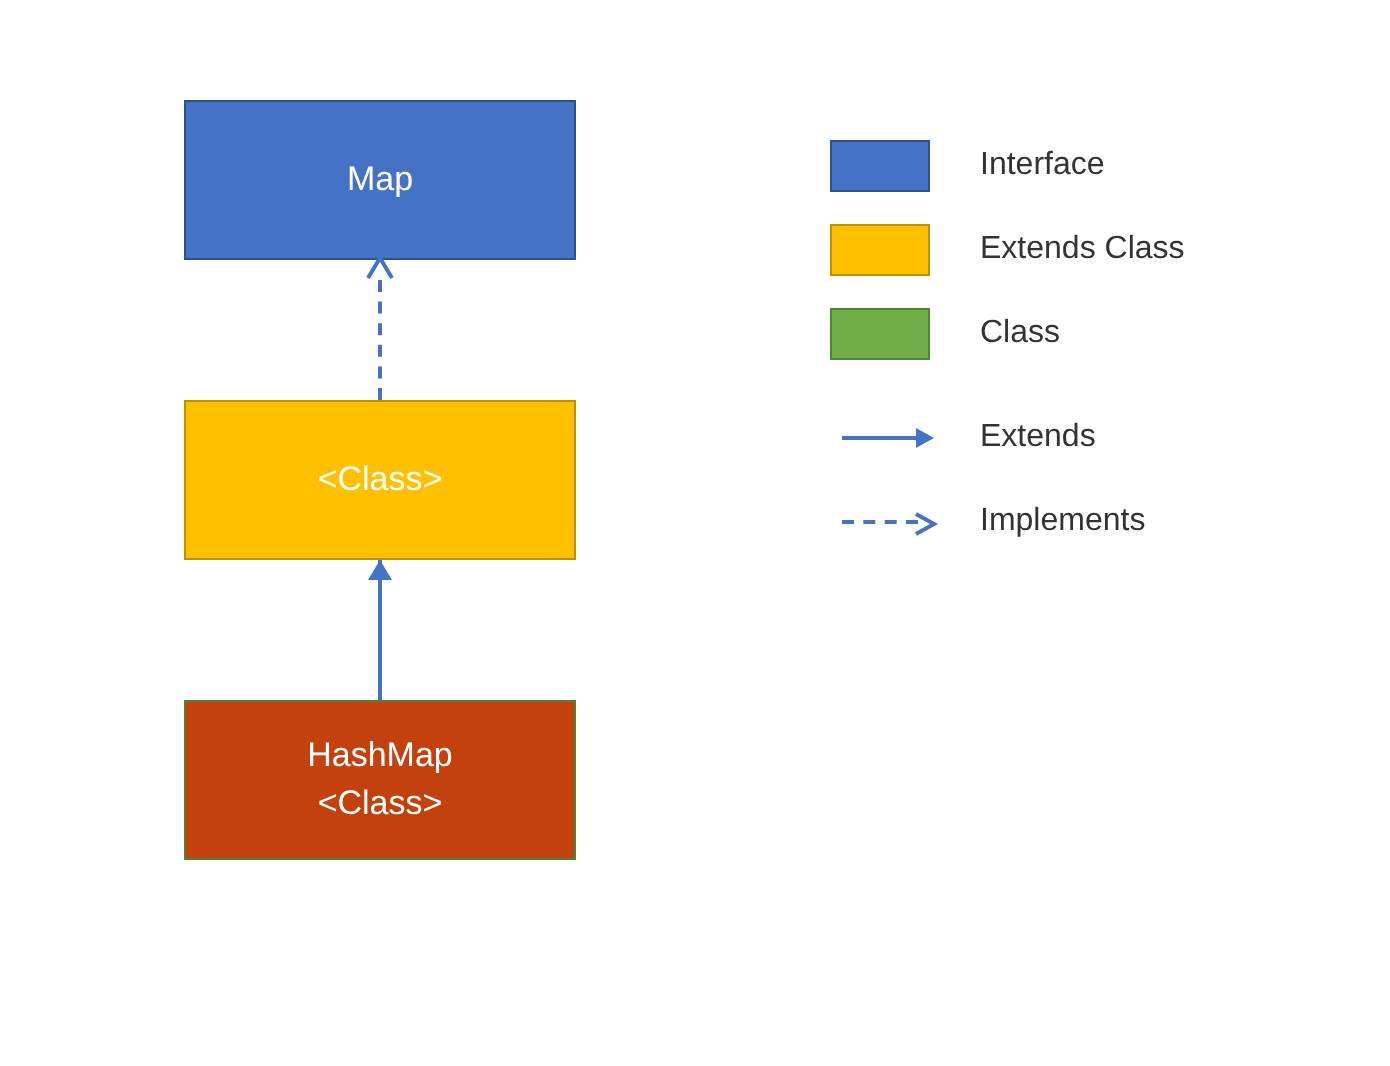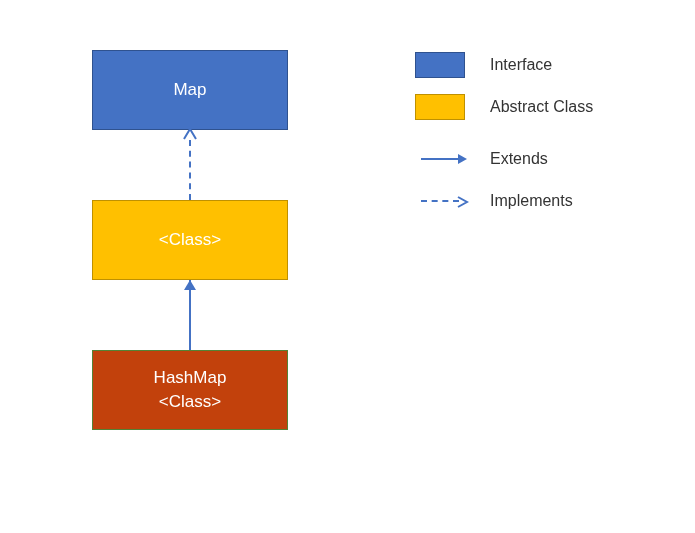--- a/index.html
+++ b/index.html
@@ -60,21 +60,21 @@
     }
     .arrowhead-open-svg {
       position: absolute;
       top: -2px;
       left: 50%;
       transform: translateX(-50%);
     }
     .legend {
       position: absolute;
       right: 60px;
-      top: 50px;
+      top: 68px;
       width: 220px;
     }
     .legend-row {
       display: flex;
       align-items: center;
       margin-bottom: 12px;
       height: 30px;
     }
     .legend-swatch {
       width: 50px;
@@ -156,23 +156,27 @@
 
 <div class="legend">
 
   <div class="legend-row">
     <div class="legend-swatch sw-blue"></div>
     <span class="legend-label">Interface</span>
   </div>
 
   <div class="legend-row">
     <div class="legend-swatch sw-orange"></div>
-    <span class="legend-label">Abstract Class</span>
+    <span class="legend-label">Extends Class</span>
   </div>
 
+  <div class="legend-row">
+    <div class="legend-swatch sw-green"></div>
+    <span class="legend-label">Class</span>
+  </div>
 
   <div style="height:10px"></div>
 
   <div class="legend-row">
     <div class="legend-arrow-col">
       <div class="h-arrow-line">
         <div class="h-arrowhead"></div>
       </div>
     </div>
     <span class="legend-label">Extends</span>

